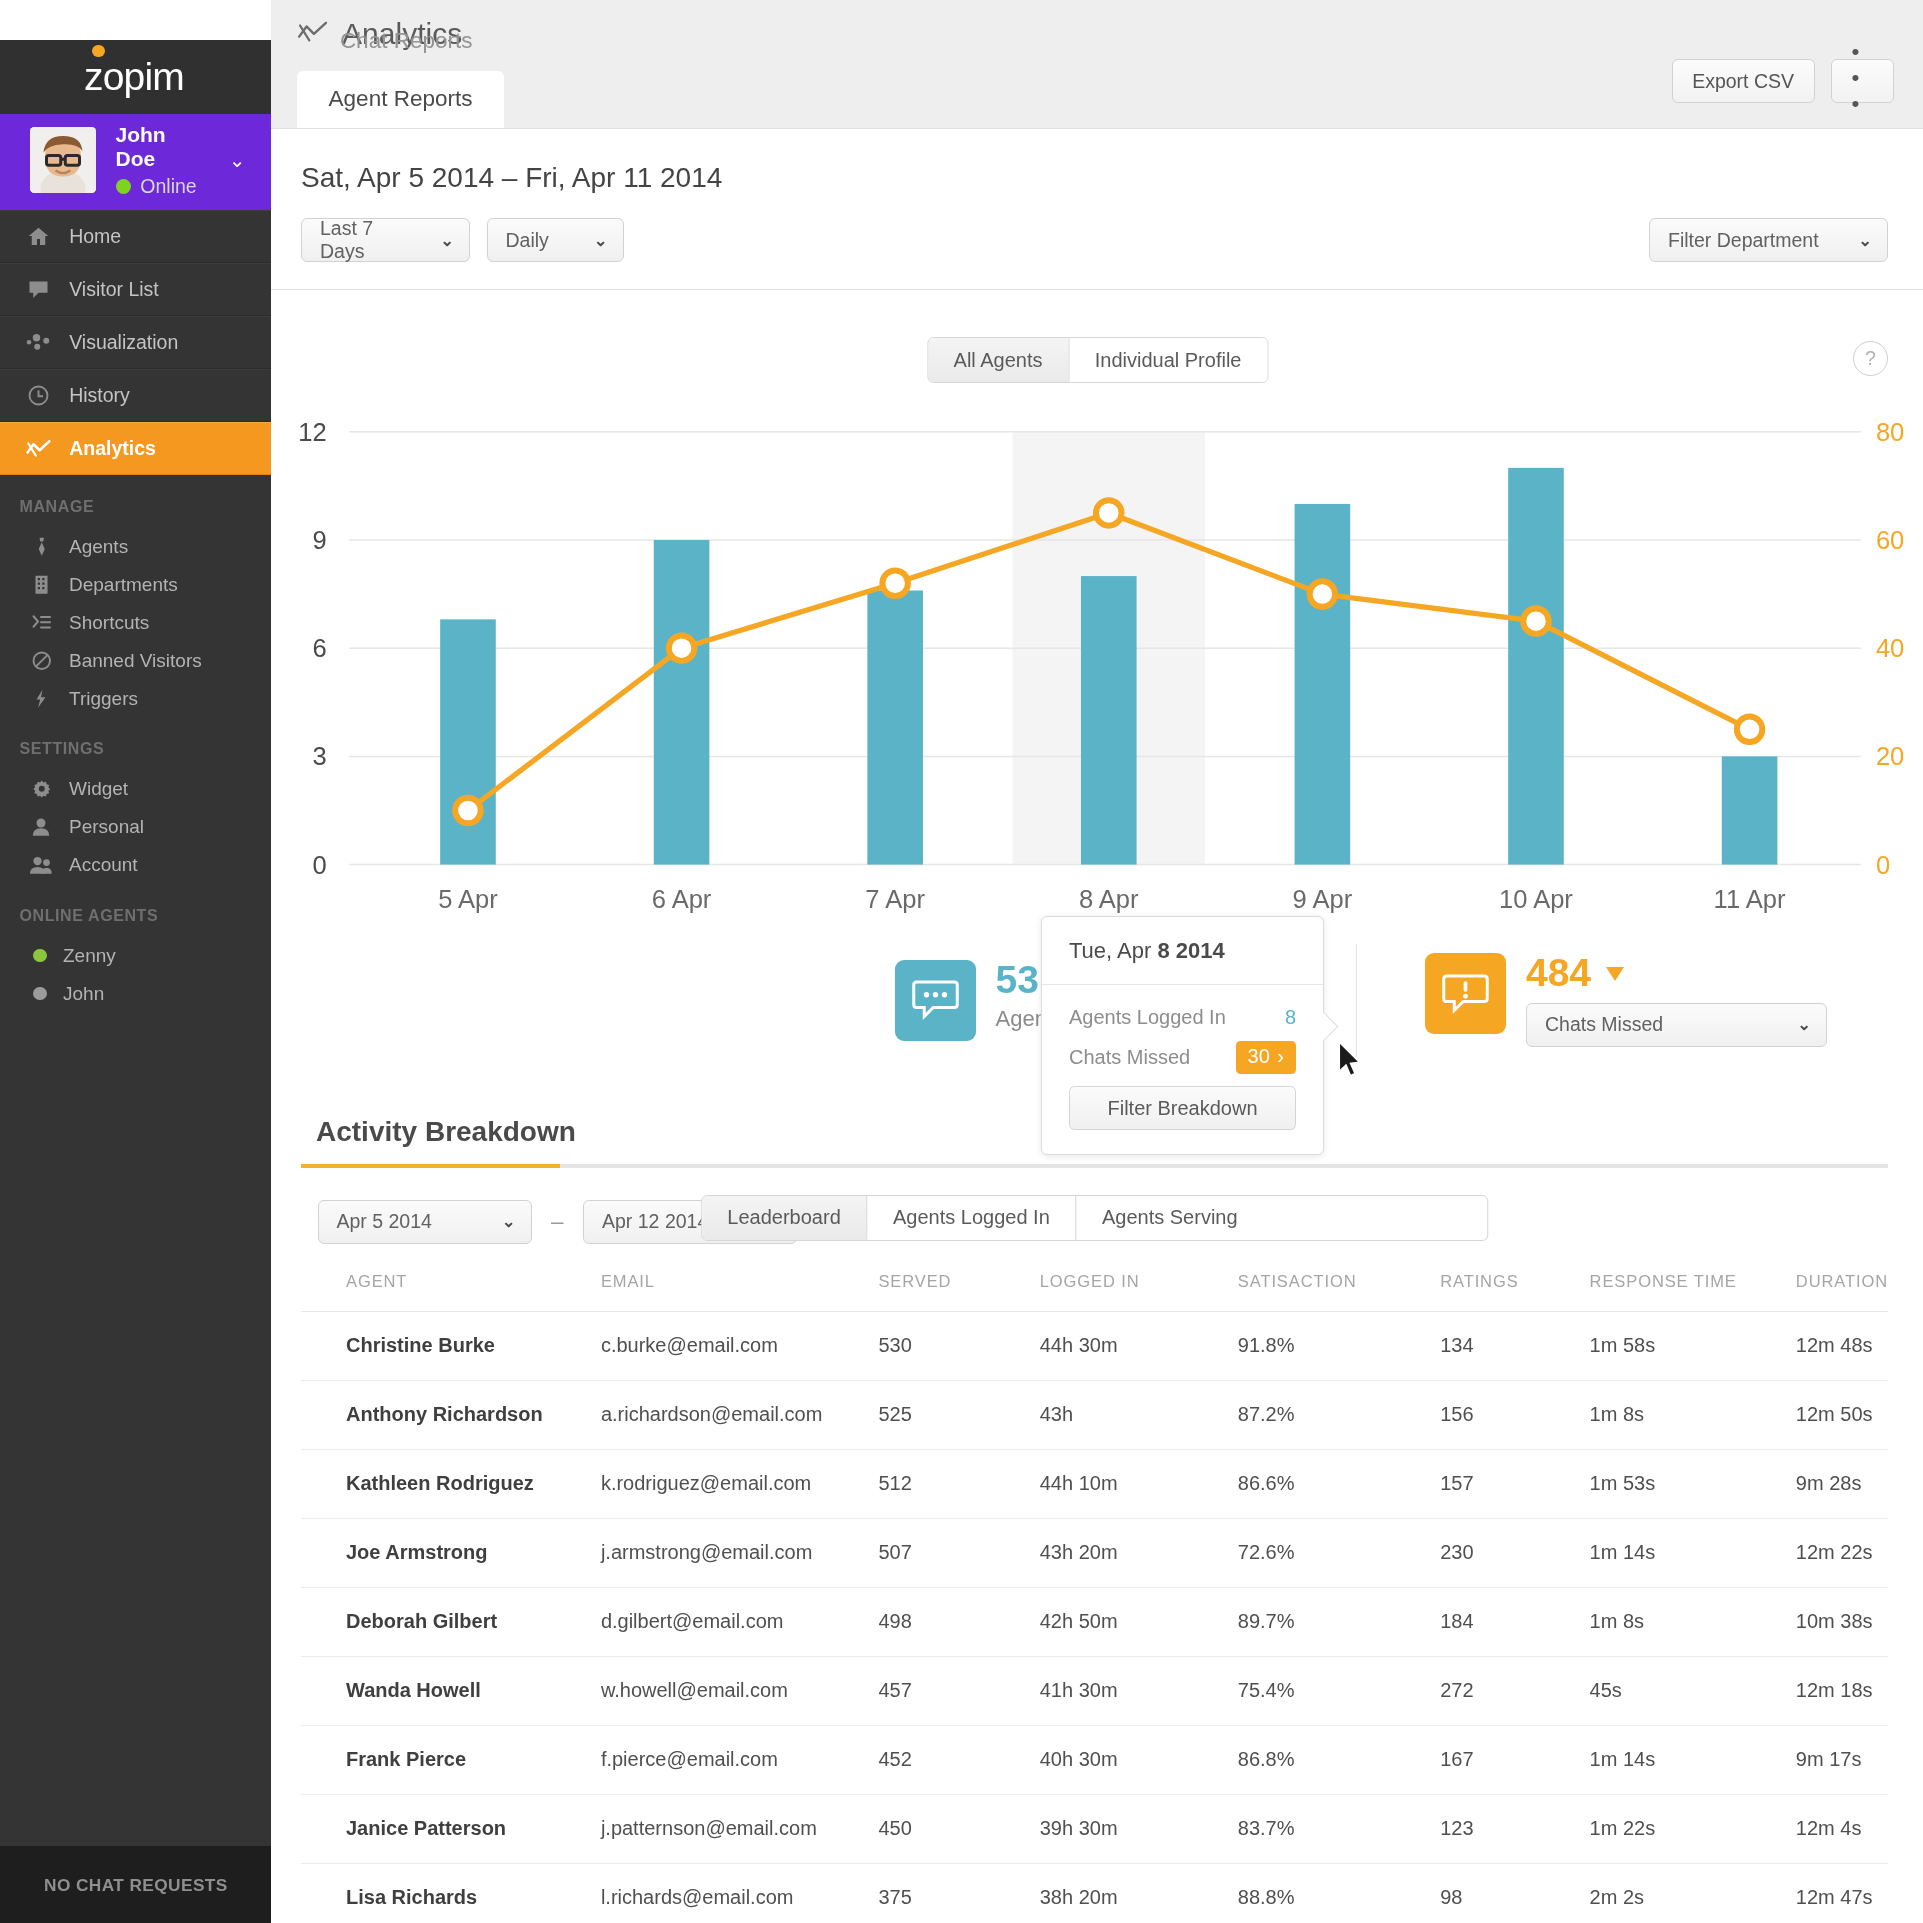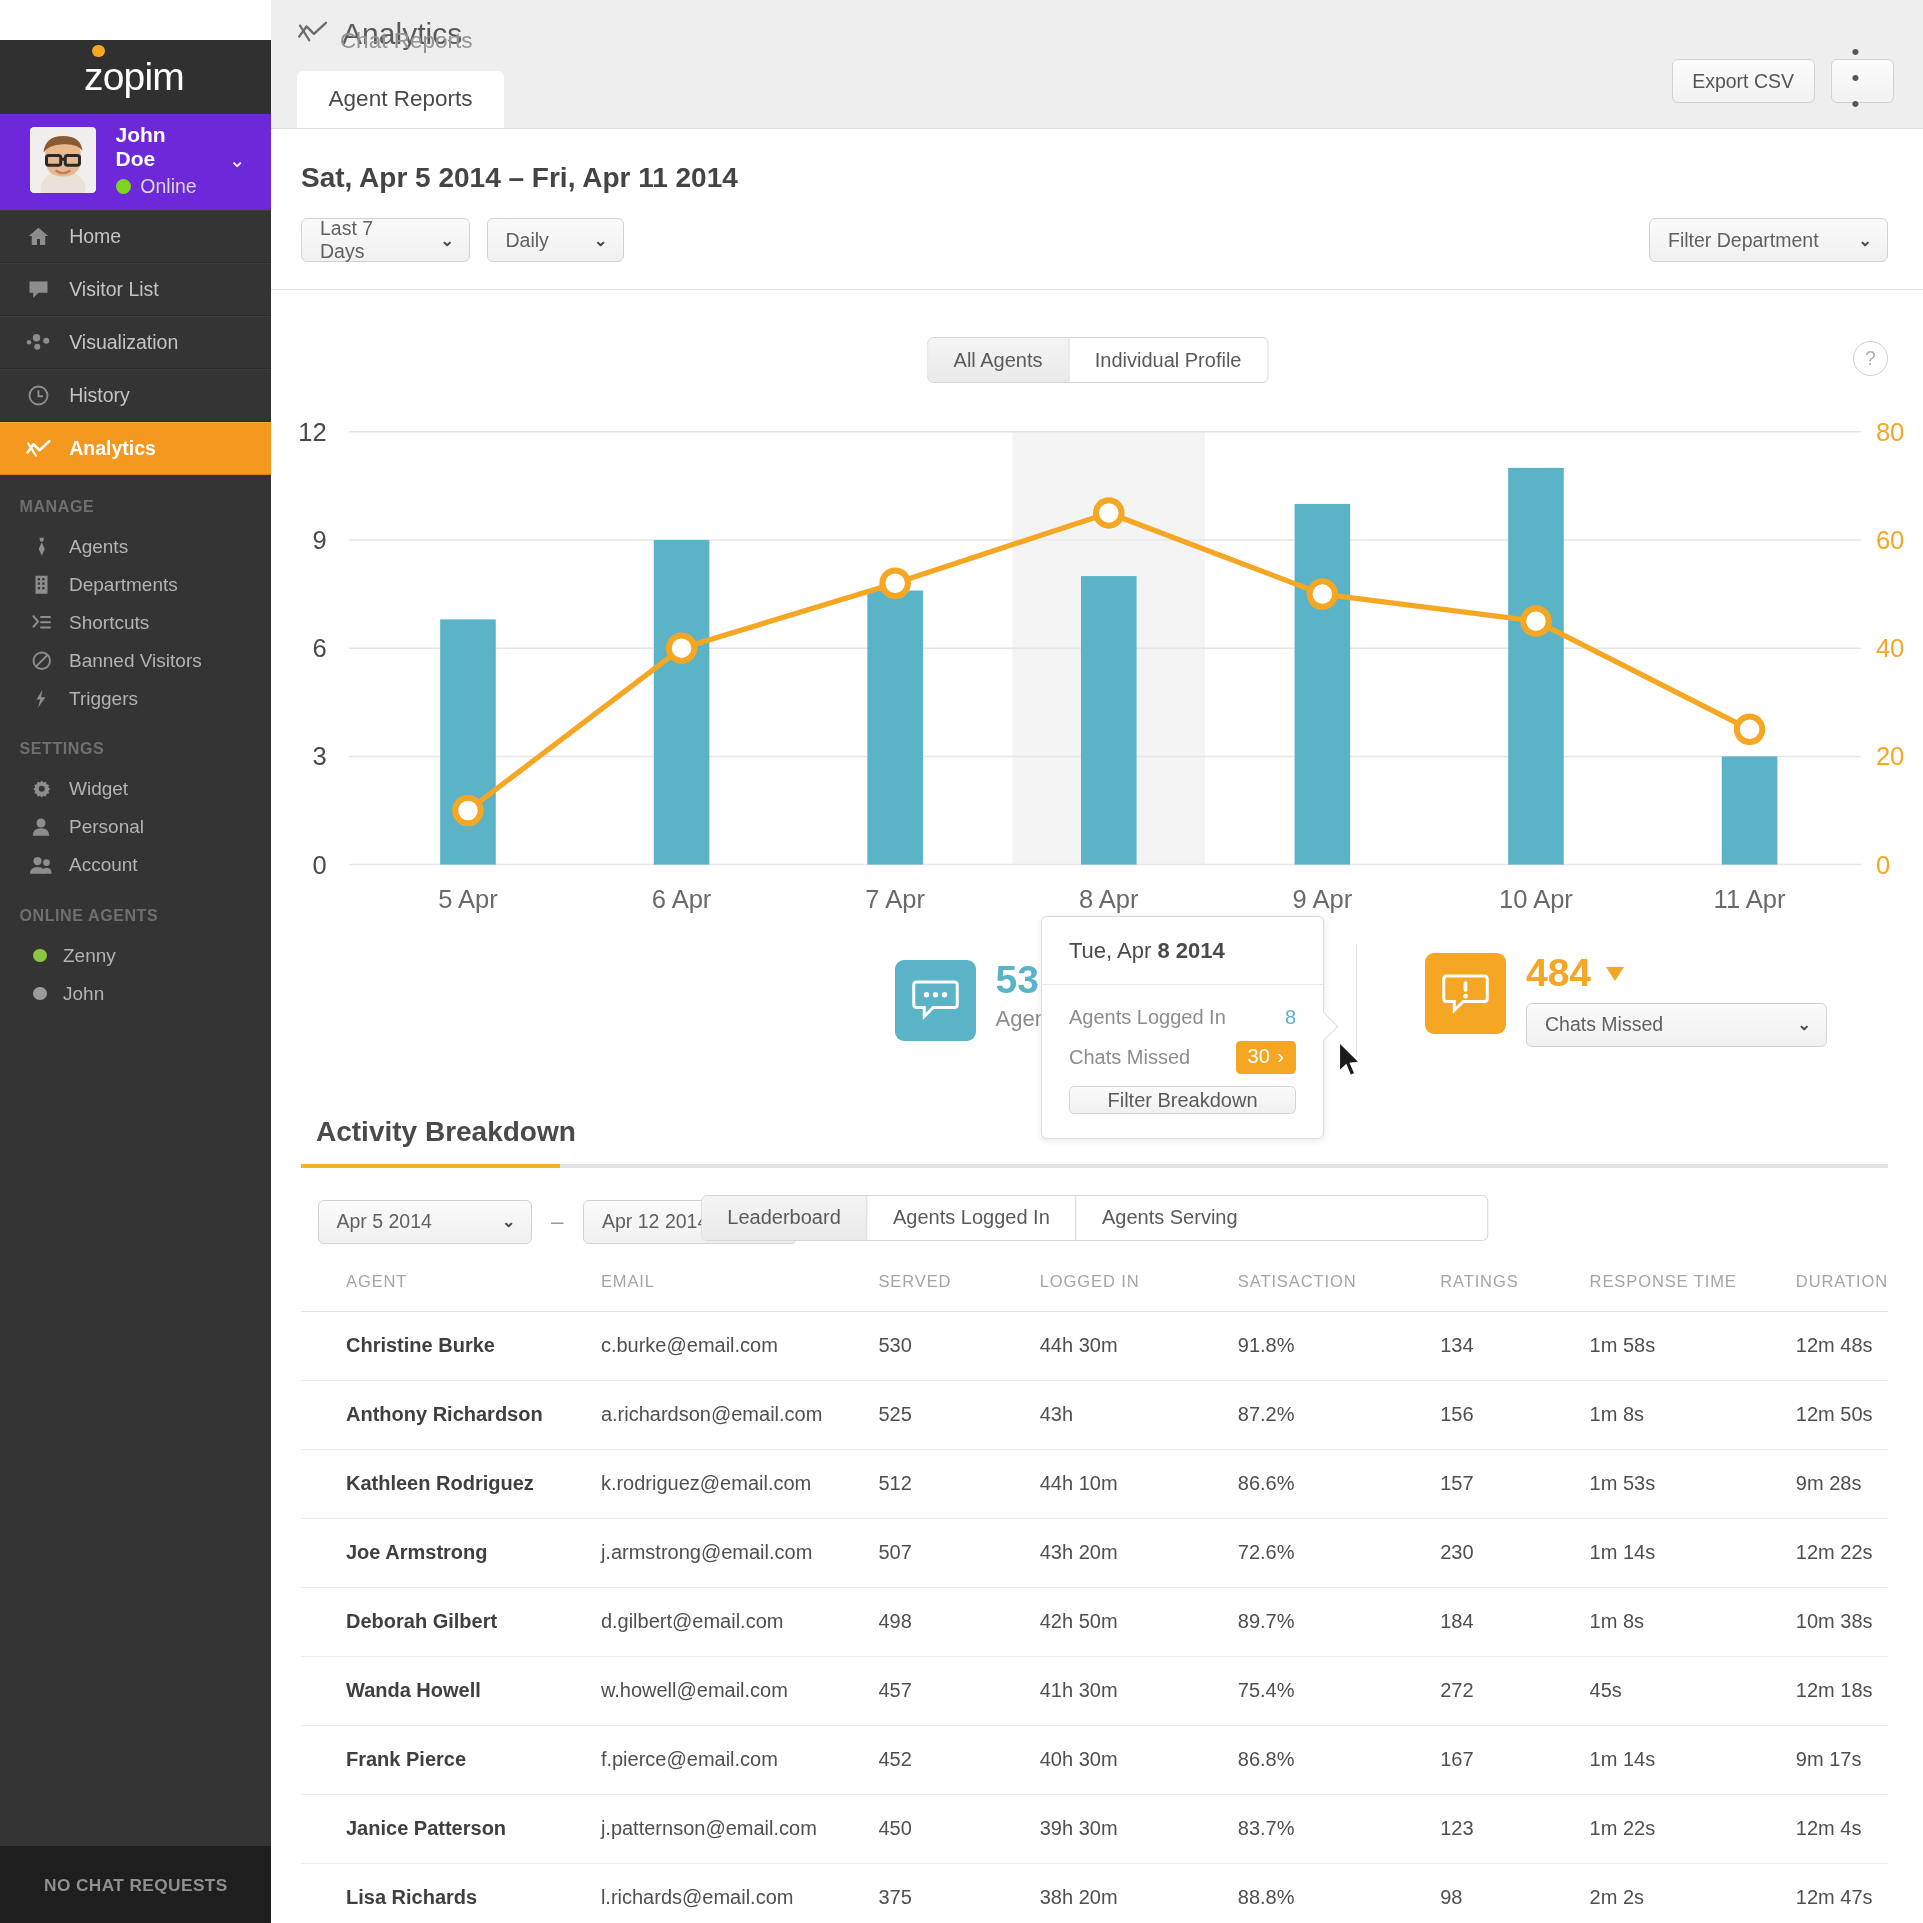--- a/index.html
+++ b/index.html
@@ -102,21 +102,21 @@
   .topbar-actions { position: absolute; right: 30px; top: 59px; display: flex; gap: 16.5px; }
   .btn {
     background: linear-gradient(#fcfcfc,#f2f2f2); border: 0.8px solid #d2d2d2;
     border-radius: 6px; padding: 0 19.5px; height: 44px;
     font-size: 19.5px; color: #555; display: flex; align-items: center;
     justify-content: center; cursor: pointer;
   }
   .btn-dots { width: 63px; letter-spacing: 3.8px; font-size: 22.5px; padding-bottom: 6px; }
 
   .date-head {
-    padding: 33px 0 0 30px; font-size: 28px; font-weight: bold; color: #444;
+    padding: 33px 0 0 30px; font-size: 28px; font-weight: normal; color: #444;
   }
   .filters { display: flex; align-items: center; padding: 24px 0 0 30px; gap: 16.5px; position: relative; }
   .select {
     background: linear-gradient(#fbfbfb,#f0f0f0); border: 0.8px solid #d2d2d2;
     border-radius: 6px; height: 44px; display: flex; align-items: center;
     padding: 0 15px 0 18px; font-size: 19.5px; color: #616161; cursor: pointer;
     position: relative; gap: 7.5px;
   }
   .select .chev { color: #4a4a4a; font-size: 16.5px; font-weight: bold; margin-left: auto; padding-left: 13.5px; }
   .sel-7days { width: 169px; }
@@ -157,21 +157,21 @@
   .tt-head b { font-weight: bold; }
   .tt-body { padding: 21px 27px 24px; }
   .tt-row { display: flex; align-items: center; margin-bottom: 12px; }
   .tt-label { font-size: 20px; color: #8d8d8d; }
   .tt-val { margin-left: auto; font-size: 20px; color: #5bb3c8; }
   .tt-badge {
     margin-left: auto; background: #f5a623; color: #fff; border-radius: 4.5px;
     padding: 4.5px 12px 6px; font-size: 20px; display: flex; align-items: center; gap: 7.5px;
   }
   .tt-btn {
-    margin-top: 8px; width: 100%; height: 28px;
+    margin-top: 8px; width: 100%; height: 44px;
     background: linear-gradient(#fbfbfb,#f0f0f0); border: 0.8px solid #d4d4d4;
     border-radius: 5.3px; font-size: 20px; color: #5a5a5a;
     display: flex; align-items: center; justify-content: center; cursor: pointer;
   }
   .tt-arrow {
     position: absolute; right: -11.3px; top: 99px; width: 21px; height: 21px;
     background: #fff; border-right: 0.8px solid #dcdcdc; border-top: 0.8px solid #dcdcdc;
     transform: rotate(45deg);
   }
   .cursor-arrow { position: absolute; left: 1066px; top: 751px; z-index: 45; }

